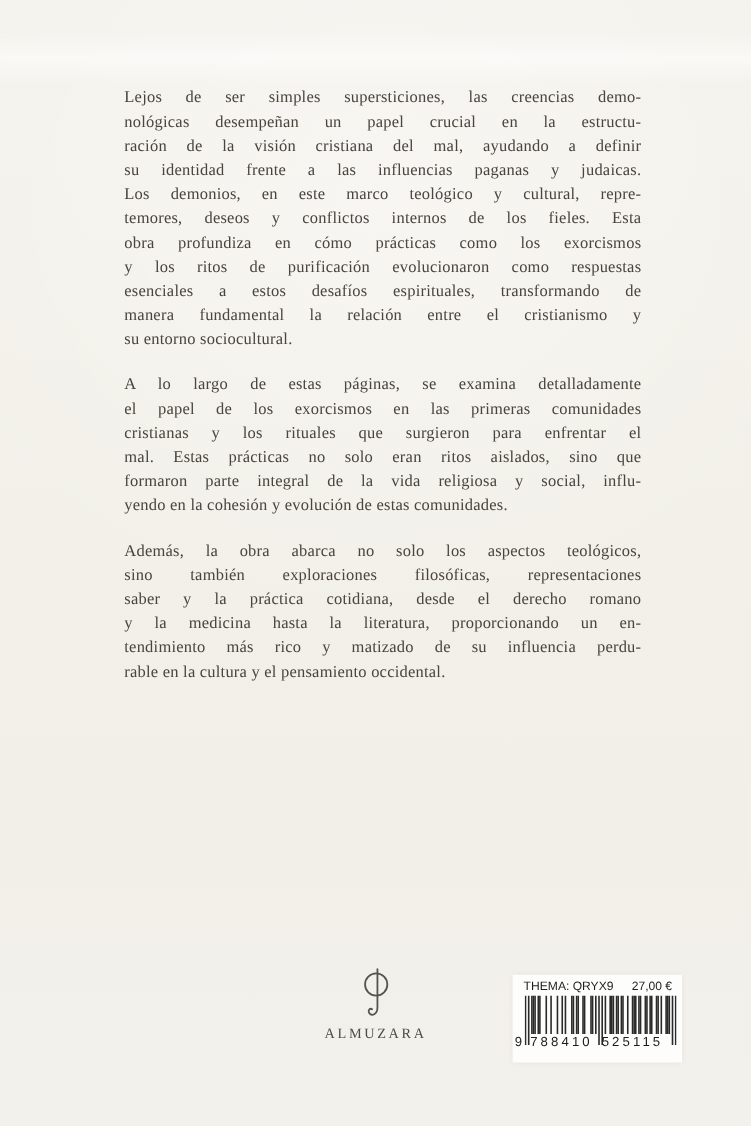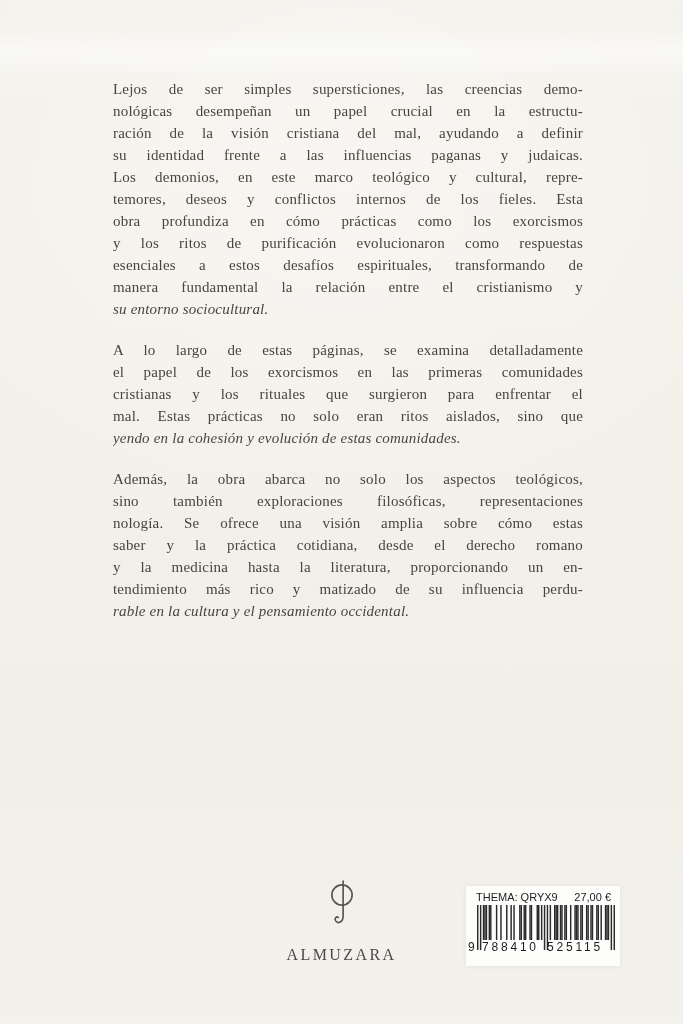--- a/index.html
+++ b/index.html
@@ -23,29 +23,29 @@
   .synopsis{
     position:absolute;left:113px;top:78px;width:470px;
     color:#49453e;font-size:15px;line-height:22px;
     letter-spacing:0.2px;
   }
   .para{margin:0 0 19px 0;}
   .line{
     text-align:justify;text-align-last:justify;
     height:22px;overflow:hidden;white-space:normal;
   }
-  .line.last{text-align-last:left;font-style:italic;}
+  .line.last{text-align-last:left;}
   .publisher{
     position:absolute;left:0;top:879px;width:683px;
     display:flex;flex-direction:column;align-items:center;
     color:#504e4b;
   }
   .logo-glyph{display:block;}
   .publisher-name{
-    margin-top:17px;font-size:16px;letter-spacing:2.4px;
+    margin-top:3px;font-size:13px;letter-spacing:2.4px;
     font-family:"Liberation Serif","DejaVu Serif",serif;color:#4c4b49;
   }
   .bc-box{
     position:absolute;left:466px;top:886px;width:154px;height:80px;
     background:#fdfdfc;box-shadow:0 0 5px rgba(120,115,100,0.12);
     font-family:"Liberation Sans","DejaVu Sans",sans-serif;color:#1d1d1d;
   }
   .bc-head{
     display:flex;justify-content:space-between;
     padding:5px 9px 1px 10px;font-size:11px;line-height:12px;
@@ -73,26 +73,26 @@
         <div class="line">y los ritos de purificación evolucionaron como respuestas</div>
         <div class="line">esenciales a estos desafíos espirituales, transformando de</div>
         <div class="line">manera fundamental la relación entre el cristianismo y</div>
         <div class="line last">su entorno sociocultural.</div>
       </div>
       <div class="para">
         <div class="line">A lo largo de estas páginas, se examina detalladamente</div>
         <div class="line">el papel de los exorcismos en las primeras comunidades</div>
         <div class="line">cristianas y los rituales que surgieron para enfrentar el</div>
         <div class="line">mal. Estas prácticas no solo eran ritos aislados, sino que</div>
+        <div class="line">formaron parte integral de la vida religiosa y social, influ-</div>
         <div class="line last">yendo en la cohesión y evolución de estas comunidades.</div>
       </div>
       <div class="para">
         <div class="line">Además, la obra abarca no solo los aspectos teológicos,</div>
         <div class="line">sino también exploraciones filosóficas, representaciones</div>
-        <div class="line">nología. Se ofrece una visión amplia sobre cómo estas</div>
         <div class="line">saber y la práctica cotidiana, desde el derecho romano</div>
         <div class="line">y la medicina hasta la literatura, proporcionando un en-</div>
         <div class="line">tendimiento más rico y matizado de su influencia perdu-</div>
         <div class="line last">rable en la cultura y el pensamiento occidental.</div>
       </div>
     </div>
 
   <div class="publisher">
     <svg class="logo-glyph" width="30" height="50" viewBox="0 0 40 66" fill="none">
       <circle cx="20" cy="21" r="13.5" stroke="#56544f" stroke-width="2.2"></circle>

